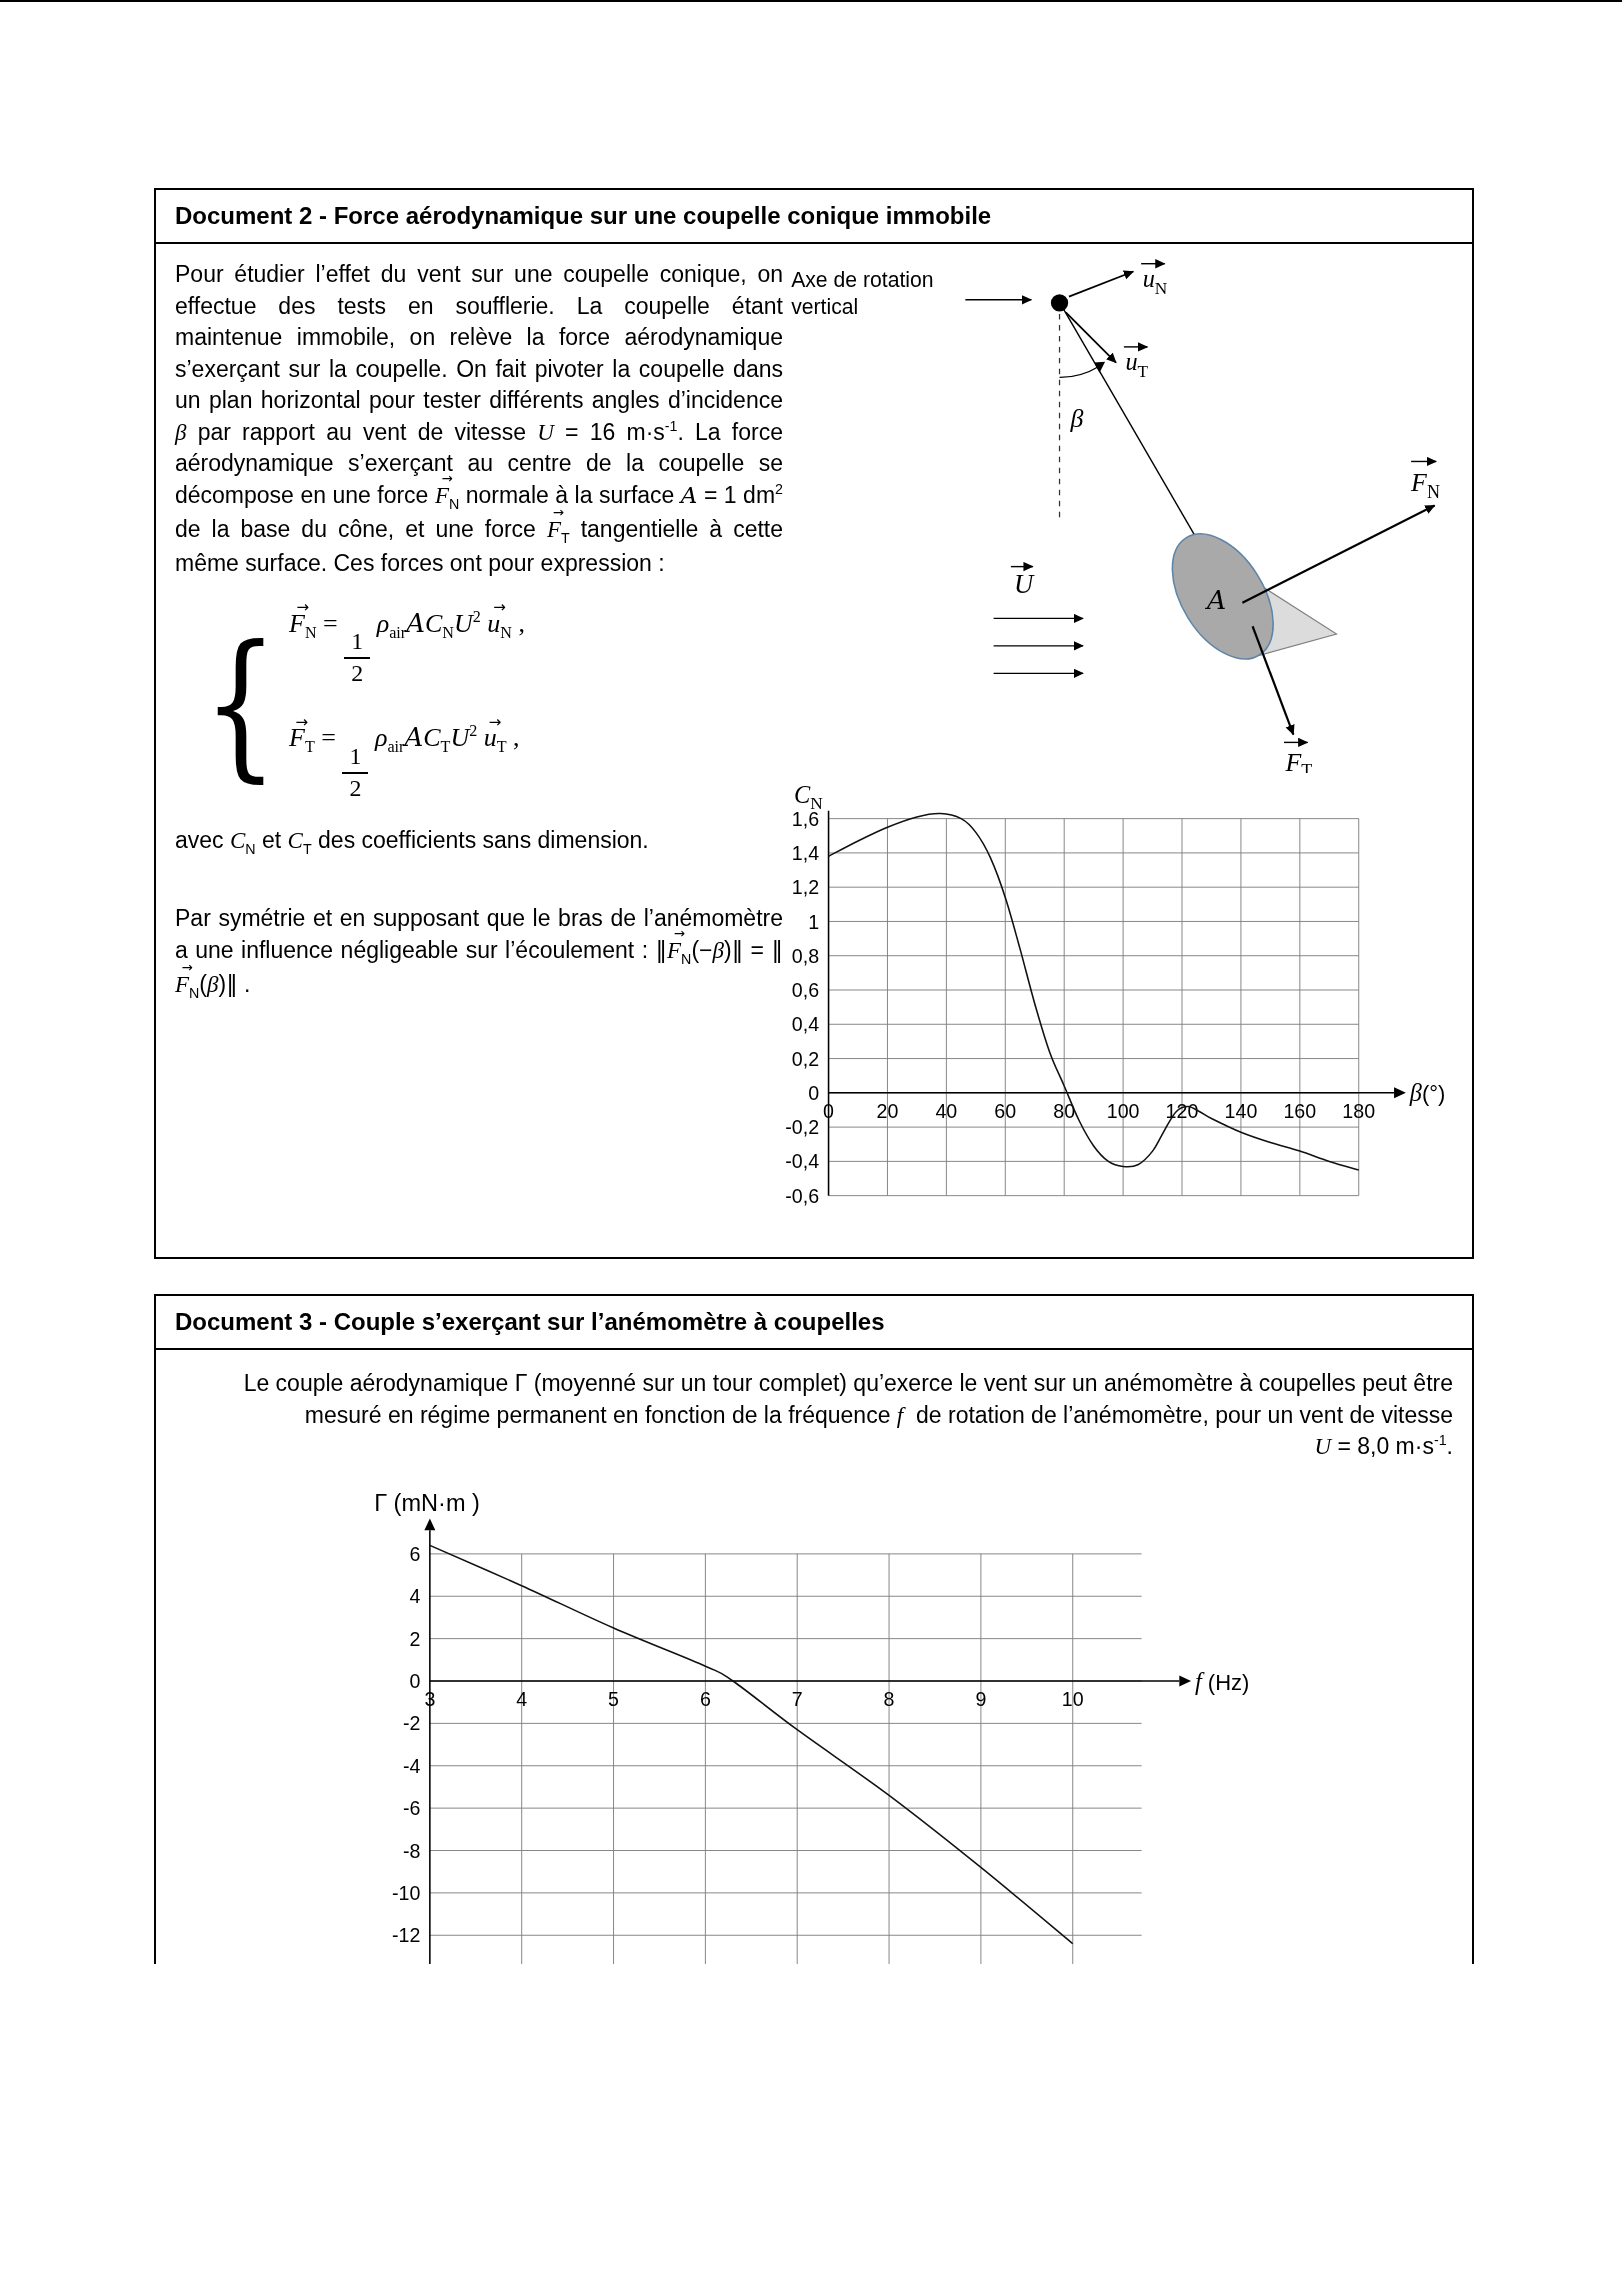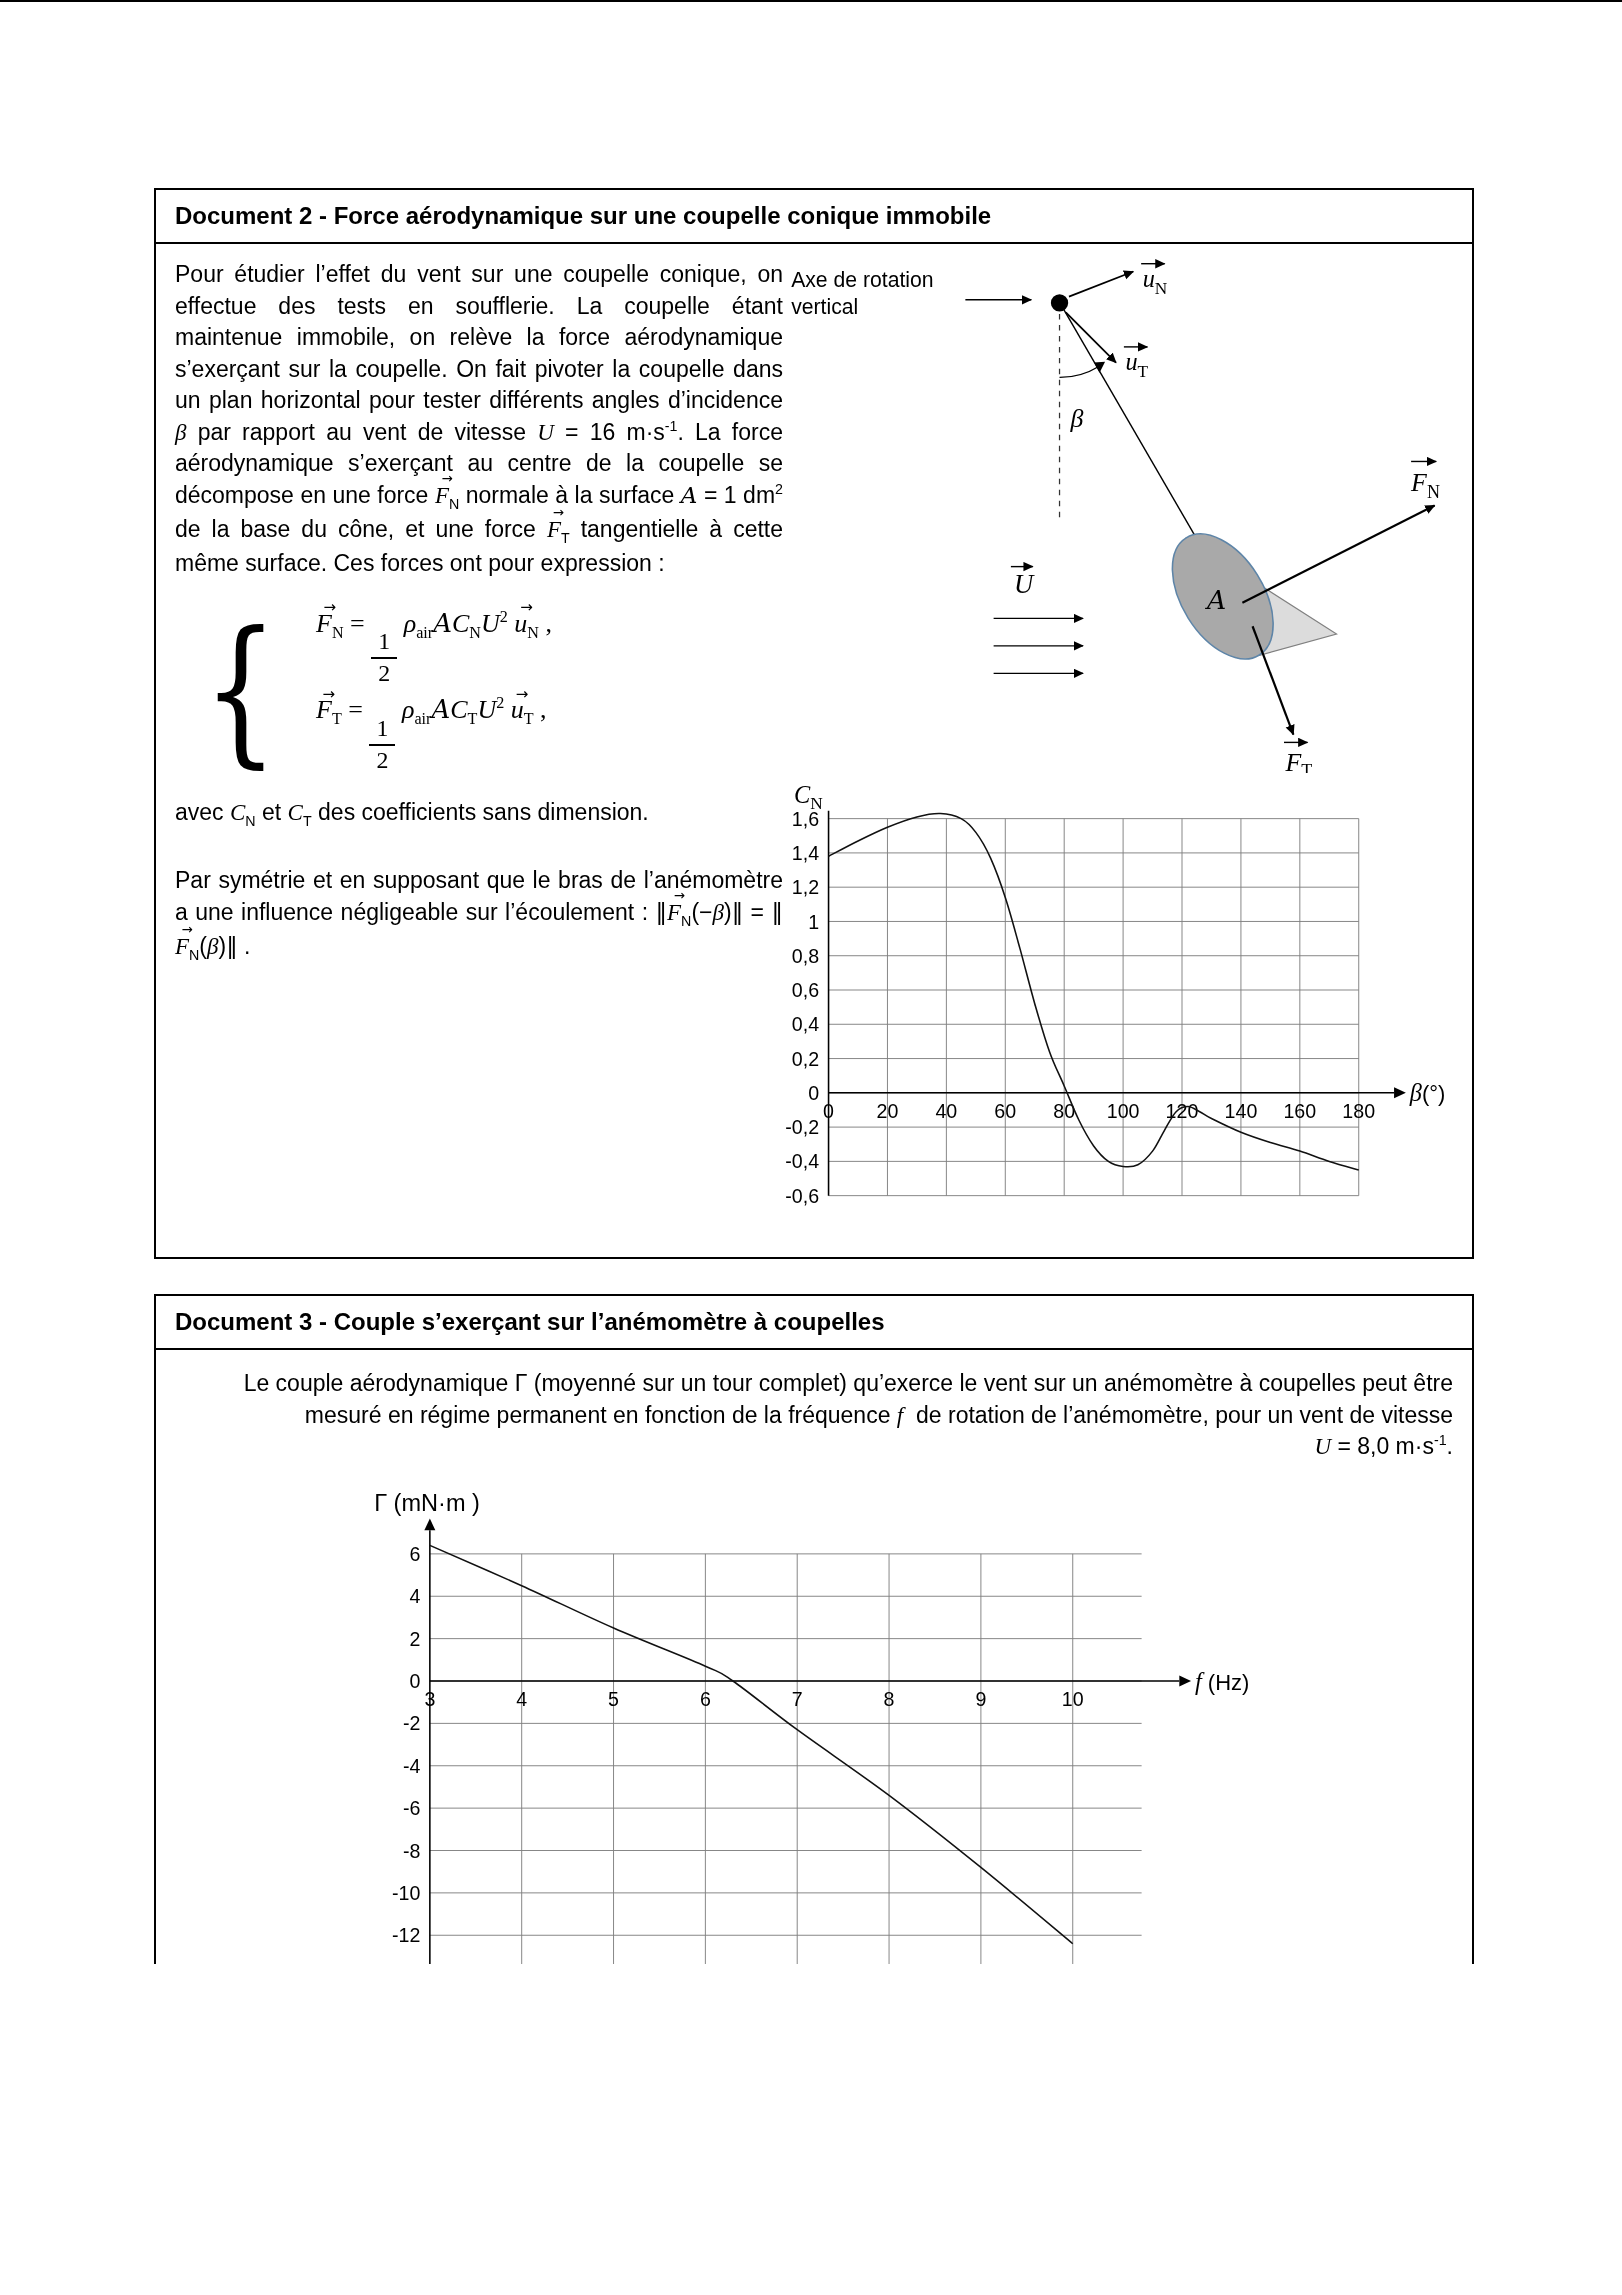--- a/index.html
+++ b/index.html
@@ -30,29 +30,29 @@
 
   .vec { position:relative; display:inline-block; }
   .vec::after { content:"→"; position:absolute; left:50%; top:-0.72em; transform:translateX(-50%);
                 font-size:0.58em; font-style:normal; font-family:"DejaVu Sans",sans-serif; }
   .norm { font-family:"DejaVu Sans",sans-serif; }
 
   .eq-system { display:flex; align-items:center; margin:28px 0 6.3px 28px;
                font-size:26px; font-family:"Liberation Serif","DejaVu Serif",serif; }
   .brace { font-size:118px; line-height:1; transform:scaleY(1.35); transform-origin:center;
            margin-right:11px; font-family:"DejaVu Serif",serif; }
-  .eq-rows { display:flex; flex-direction:column; gap:8px;margin-left:27px; }
+  .eq-rows { display:flex; flex-direction:column; gap:36px; }
   .eq-row i { font-family:inherit; }
   .frac { display:inline-flex; flex-direction:column; vertical-align:-0.75em; text-align:center;
           line-height:1.05; font-size:0.92em; }
   .frac .num { border-bottom:2px solid #000; padding:0 7px 2.4px 7px; }
   .frac .den { padding-top:2.4px; }
 
   .avec { margin-top:23.6px; }
-  .symmetry { margin-top:34px; }
+  .symmetry { margin-top:44px; }
   .source { text-align:center; font-size:23px; margin-top:6.3px; line-height:1.35; }
 
   .diagram-svg { display:block; }
   .chart-svg { display:block; }
   #gamma-wrap { margin:20.4px 0 0 196px; }
   .doc3-para { margin-top:3.1px; }
   .doc3-source { margin-top:1.6px; }
 
   .footer { position:absolute; top:2231px; left:0; width:100%; text-align:center;
             font-weight:bold; font-size:25px; }

